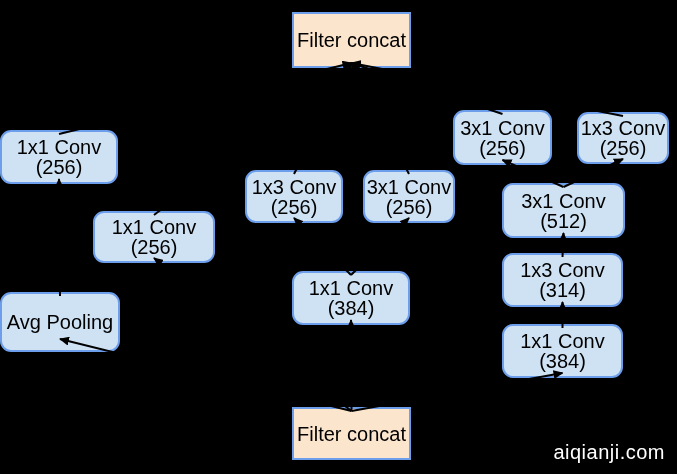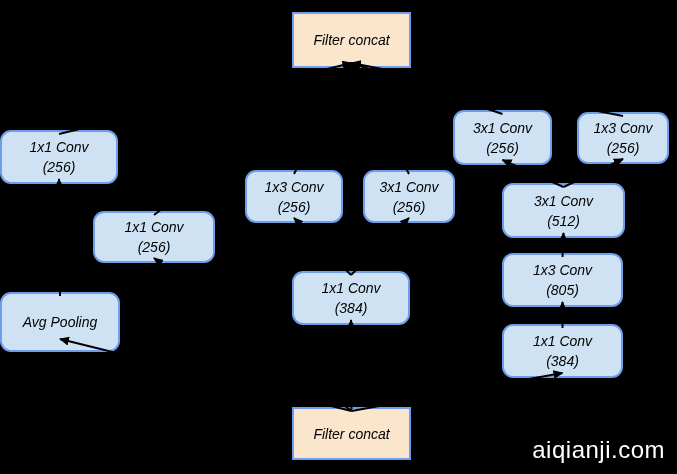--- a/index.html
+++ b/index.html
@@ -15,45 +15,44 @@
     overflow: hidden;
   }
   .node {
     position: absolute;
     box-sizing: border-box;
     display: flex;
     flex-direction: column;
     justify-content: center;
     align-items: center;
     text-align: center;
-    font-size: 14px;
+    font-size: 20px;
     line-height: 20px;
     color: var(--text-color, #000);
     border: 2px solid var(--conv-border, #6d9eeb);
-    font-style: italic;
   }
   .node.conv, .node.pool {
     background: var(--conv-fill, #cfe2f3);
     border-radius: 11px;
   }
   .node.concat {
     background: var(--concat-fill, #fce5cd);
   }
   .edges-layer {
     position: absolute;
     left: 0; top: 0;
     width: 100%; height: 100%;
     pointer-events: none;
   }
   .watermark {
     position: absolute;
     right: 12px;
     bottom: 10px;
     color: var(--watermark-color, #fff);
-    font-size: 24px;
+    font-size: 20px;
     letter-spacing: 0.5px;
   }
 </style>
 </head>
 <body>
 
 <div class="canvas" style="--bg: #000000; --conv-fill: #cfe2f3; --conv-border: #6d9eeb; --concat-fill: #fce5cd; --text-color: #000000; --watermark-color: #ffffff; width: 677px; height: 474px;">
   <div class="node concat" style="left: 292px; top: 12px; width: 119px; height: 56px;">
       <div>Filter concat</div>
     </div>
@@ -80,21 +79,21 @@
     <div class="node conv" style="left: 502px; top: 183px; width: 123px; height: 55px;">
       <div>3x1 Conv</div>
       <div>(512)</div>
     </div>
     <div class="node conv" style="left: 93px; top: 211px; width: 122px; height: 52px;">
       <div>1x1 Conv</div>
       <div>(256)</div>
     </div>
     <div class="node conv" style="left: 502px; top: 253px; width: 121px; height: 54px;">
       <div>1x3 Conv</div>
-      <div>(805)</div>
+      <div>(314)</div>
     </div>
     <div class="node conv" style="left: 292px; top: 271px; width: 118px; height: 54px;">
       <div>1x1 Conv</div>
       <div>(384)</div>
     </div>
     <div class="node pool" style="left: 0px; top: 292px; width: 120px; height: 60px;">
       <div>Avg Pooling</div>
     </div>
     <div class="node conv" style="left: 502px; top: 324px; width: 121px; height: 54px;">
       <div>1x1 Conv</div>

